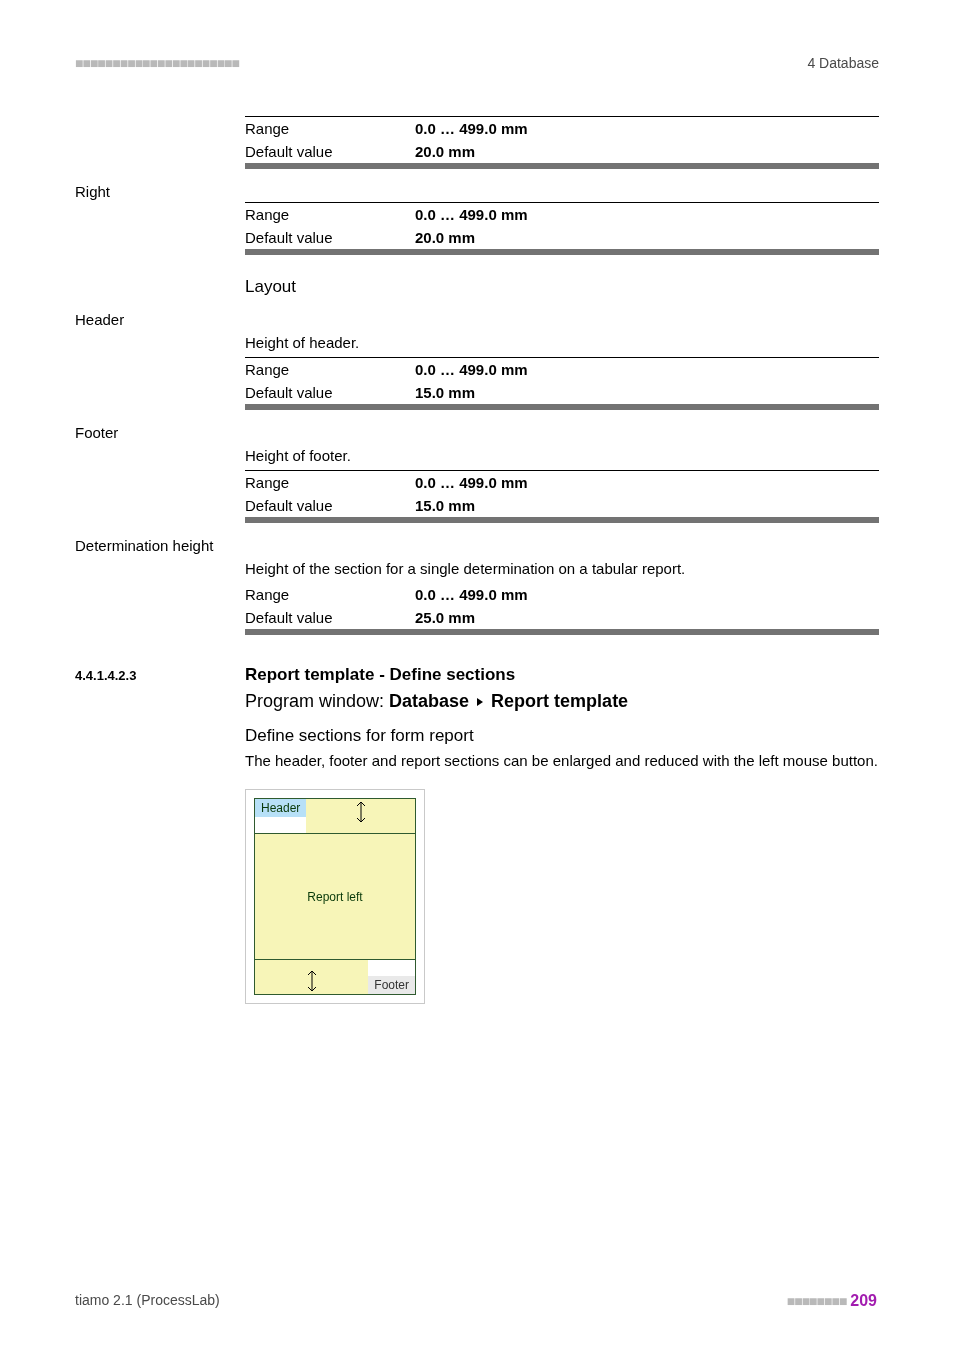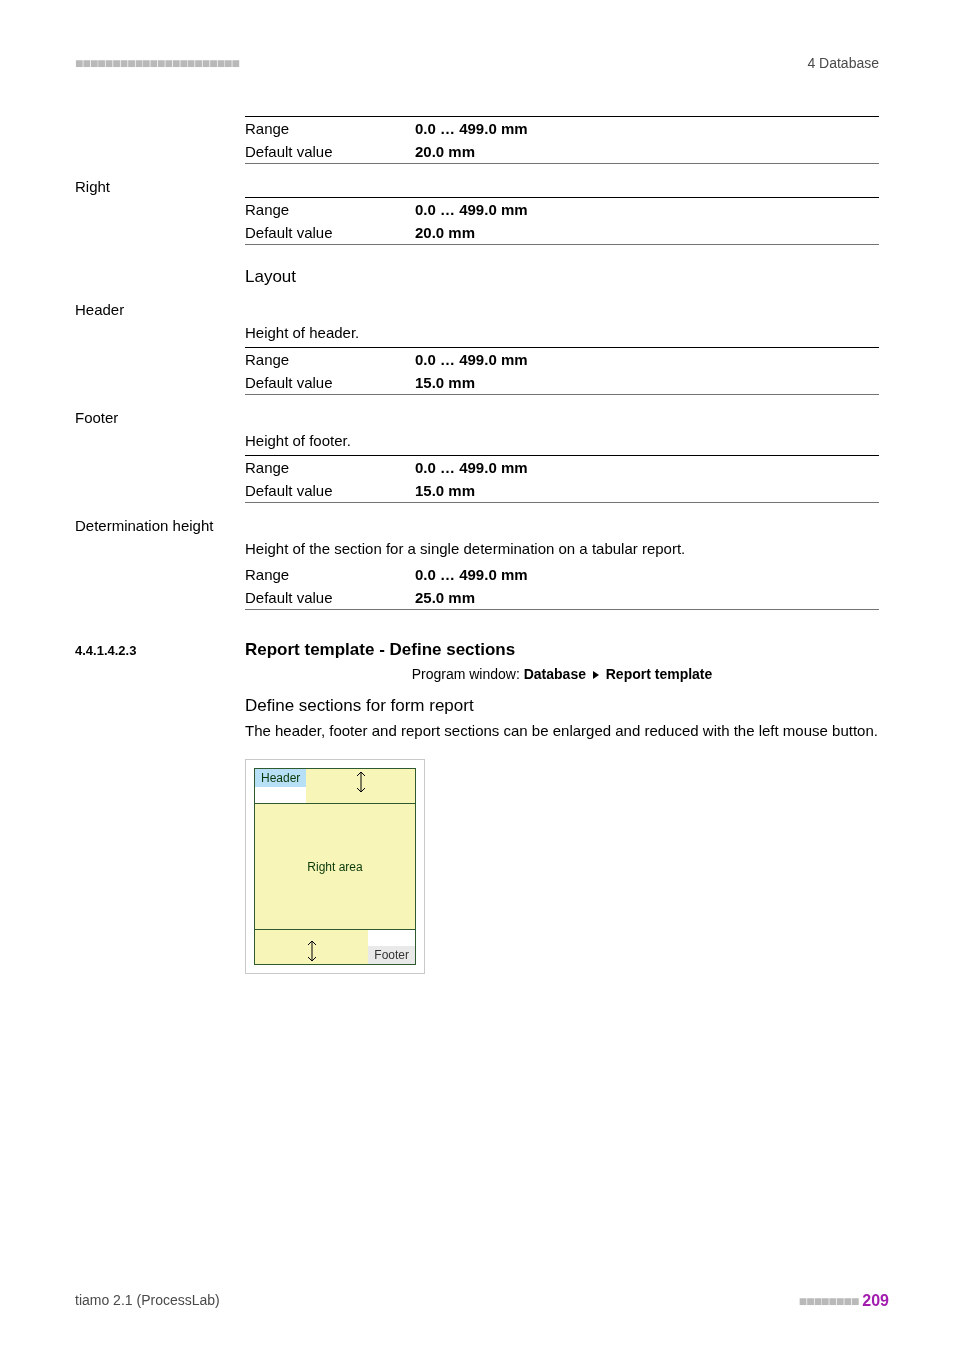--- a/index.html
+++ b/index.html
@@ -50,21 +50,21 @@
     padding: 3px 0;
   }
   table.kv td.key {
     width: 170px;
   }
   table.kv tr:first-child td {
     border-top: 1px solid #000;
     margin-left: 16px;
   }
   table.kv tr:last-child td {
-    border-bottom: 1px solid #737373;
+    border-bottom: 6px solid #737373;
   }
   .bold { font-weight: 700; }
   .sub-head {
     font-weight: 400;
     font-size: 17px;
     margin-top: 22px;
     margin-bottom: 2px;
   }
   .italic {
     font-style: italic;
@@ -82,23 +82,22 @@
   .sec-num {
     width: 170px;
     font-weight: 700;
     font-size: 13px;
   }
   .sec-title {
     font-weight: 700;
     font-size: 17px;
   }
   .small-note {
-    font-size: 14px;
+    font-size: 18px;
     margin-top: 6px;
-    text-align: center;
   }
   .triangle {
     display: inline-block;
     width: 0; height: 0;
     border-top: 4px solid transparent;
     border-bottom: 4px solid transparent;
     border-left: 6px solid #000;
     vertical-align: middle;
     margin: 0 3px;
   }
@@ -140,21 +139,21 @@
   .fig-footer-cell {
     background: #e9e9e9;
     padding: 2px 6px;
     margin-left: auto;
     color: #333;
   }
   .page-footer {
     position: absolute;
     bottom: 40px;
     left: 75px;
-    right: 65px;
+    right: 77px;
     display: flex;
     justify-content: space-between;
     font-size: 14px;
     color: #4a4a4a;
   }
   .page-footer .pnum {
     font-weight: 700;
     font-size: 16px;
     color: #a21caf;
   }
@@ -268,21 +267,21 @@
         <div class="fig-header-row">
           <div class="fig-header-cell">Header</div>
           <div style="flex:1;background:#f7f5b8;height:34px;display:flex;align-items:flex-start;justify-content:center">
             <svg width="14" height="26">
                 <line x1="7" y1="3" x2="7" y2="23" stroke="#000"></line>
                 <polyline points="3,7 7,3 11,7" fill="none" stroke="#000"></polyline>
                 <polyline points="3,19 7,23 11,19" fill="none" stroke="#000"></polyline>
               </svg>
           </div>
         </div>
-        <div class="fig-report-area">Right area</div>
+        <div class="fig-report-area">Report left</div>
         <div class="fig-footer-row">
           <div style="flex:1;background:#f7f5b8;height:34px;display:flex;align-items:flex-end;justify-content:center">
             <svg width="14" height="26">
                 <line x1="7" y1="3" x2="7" y2="23" stroke="#000"></line>
                 <polyline points="3,7 7,3 11,7" fill="none" stroke="#000"></polyline>
                 <polyline points="3,19 7,23 11,19" fill="none" stroke="#000"></polyline>
               </svg>
           </div>
           <div class="fig-footer-cell">Footer</div>
         </div>

